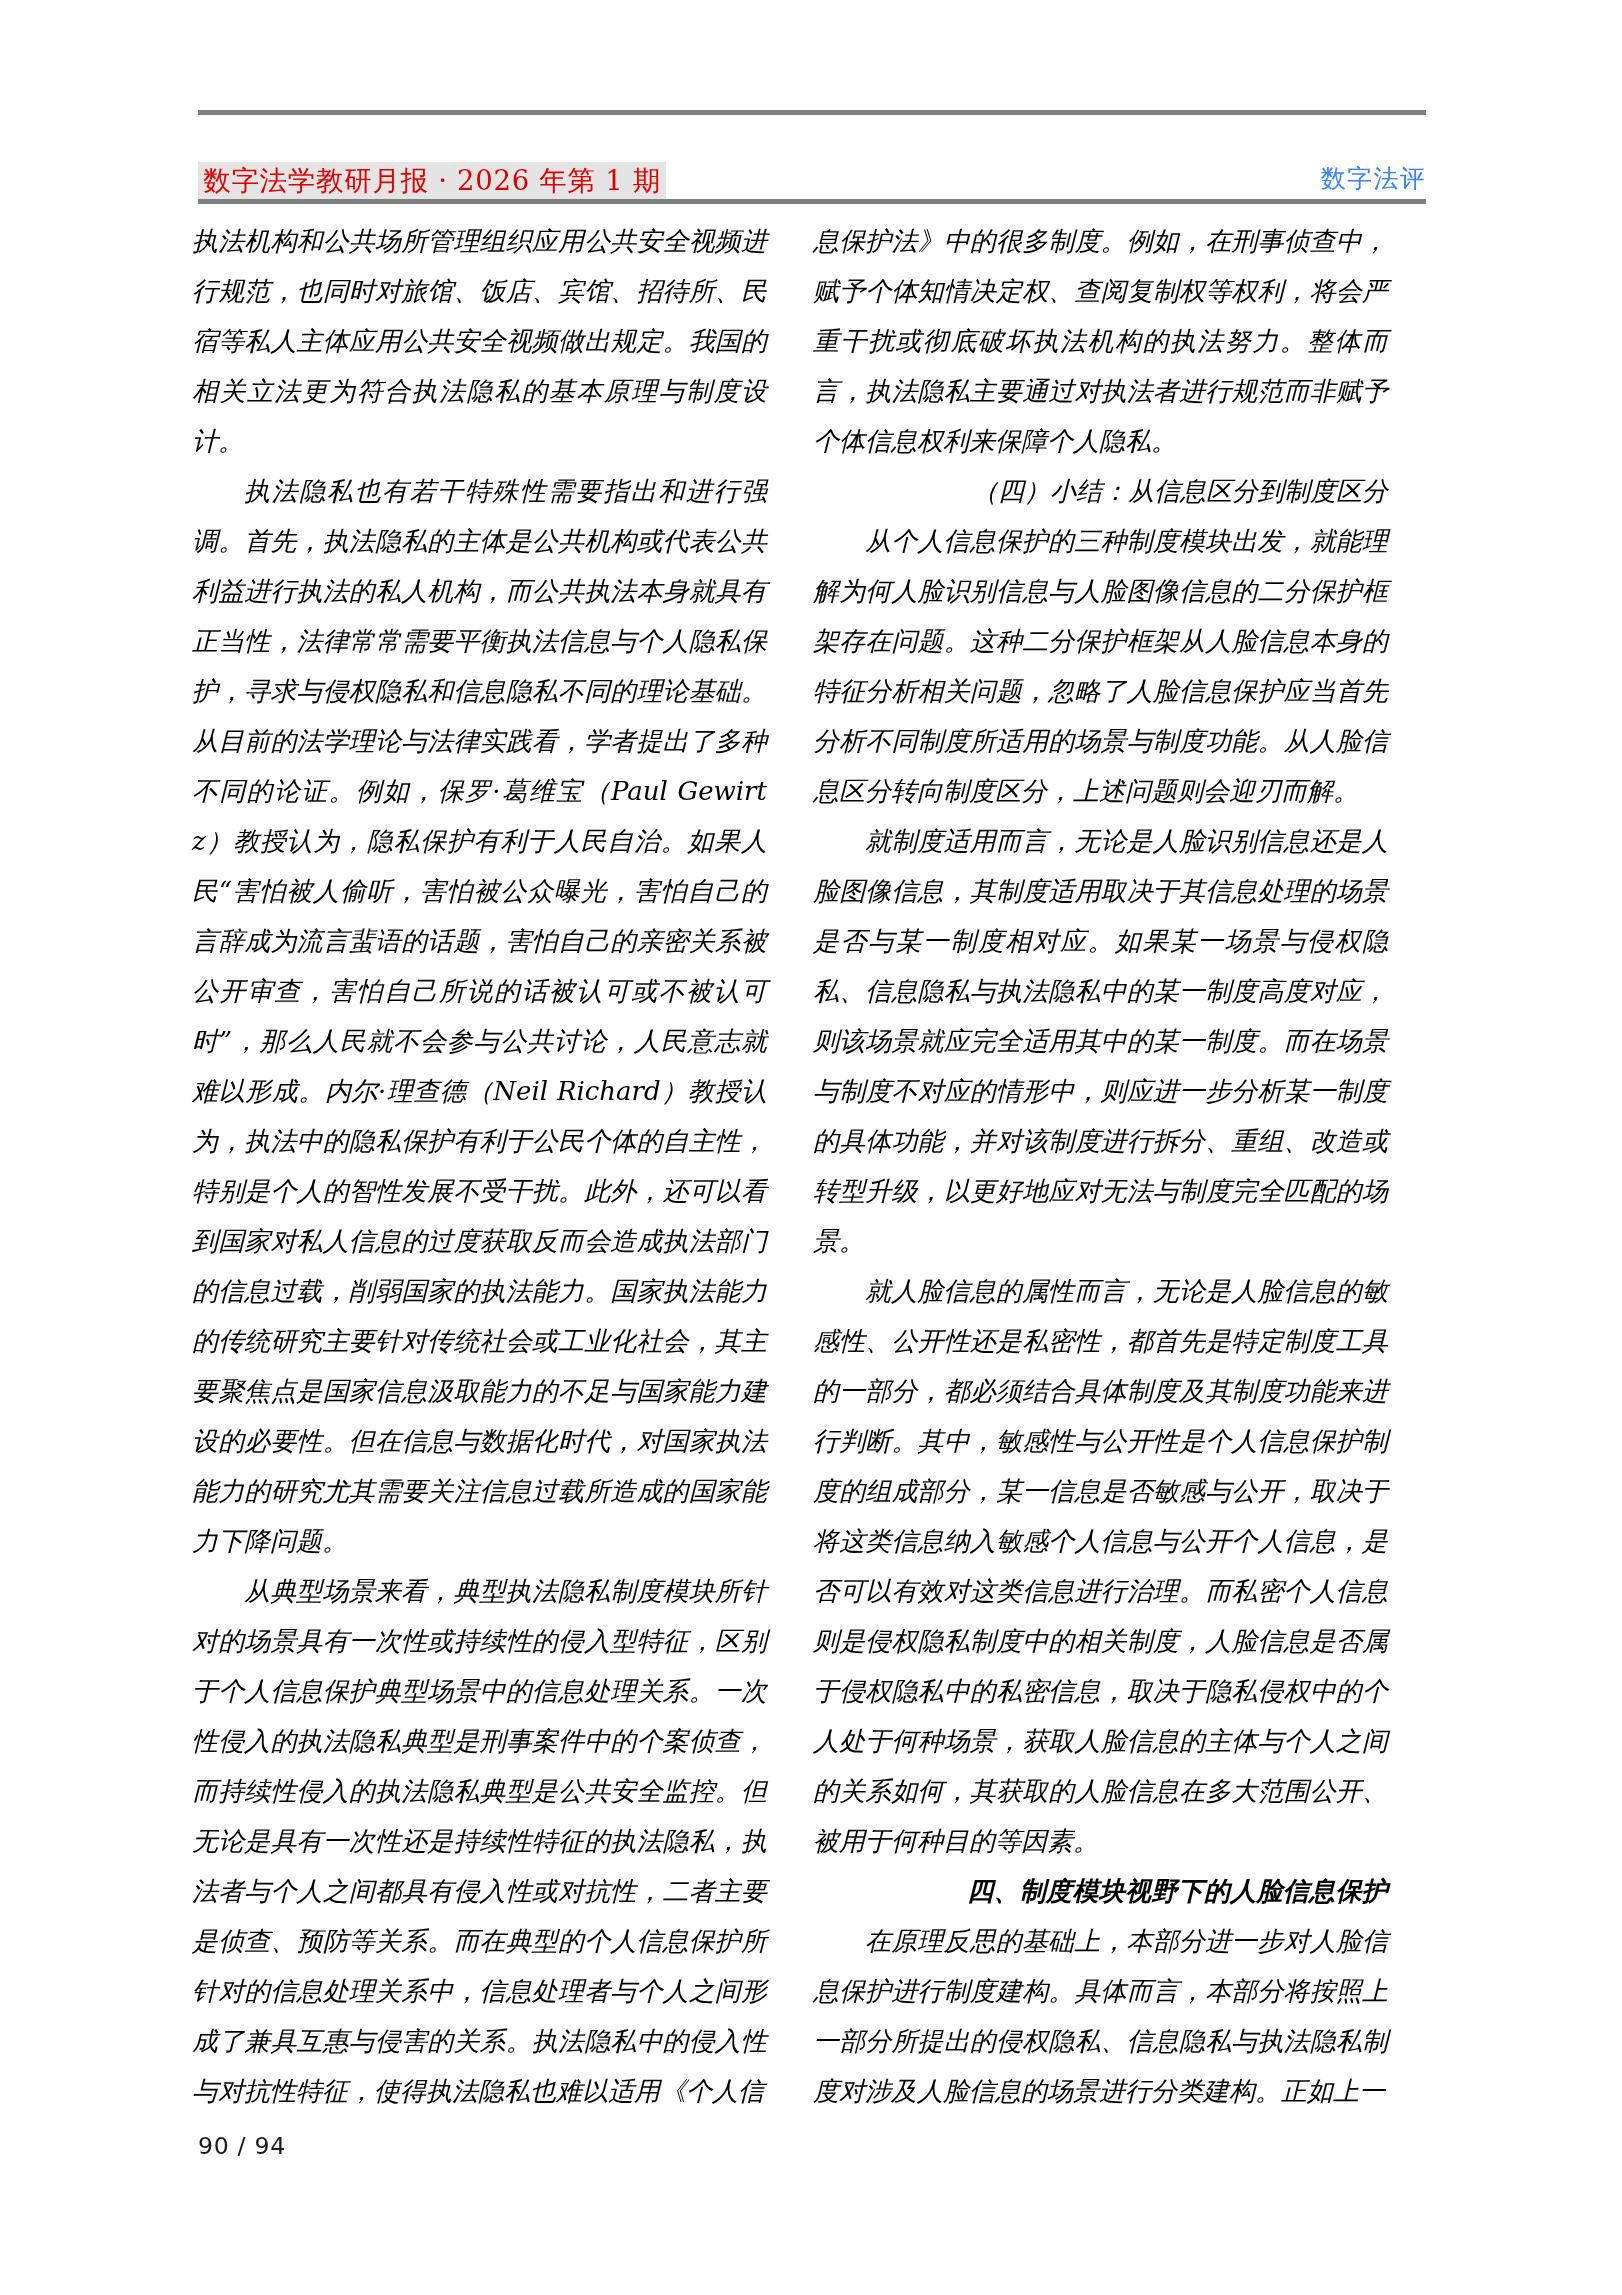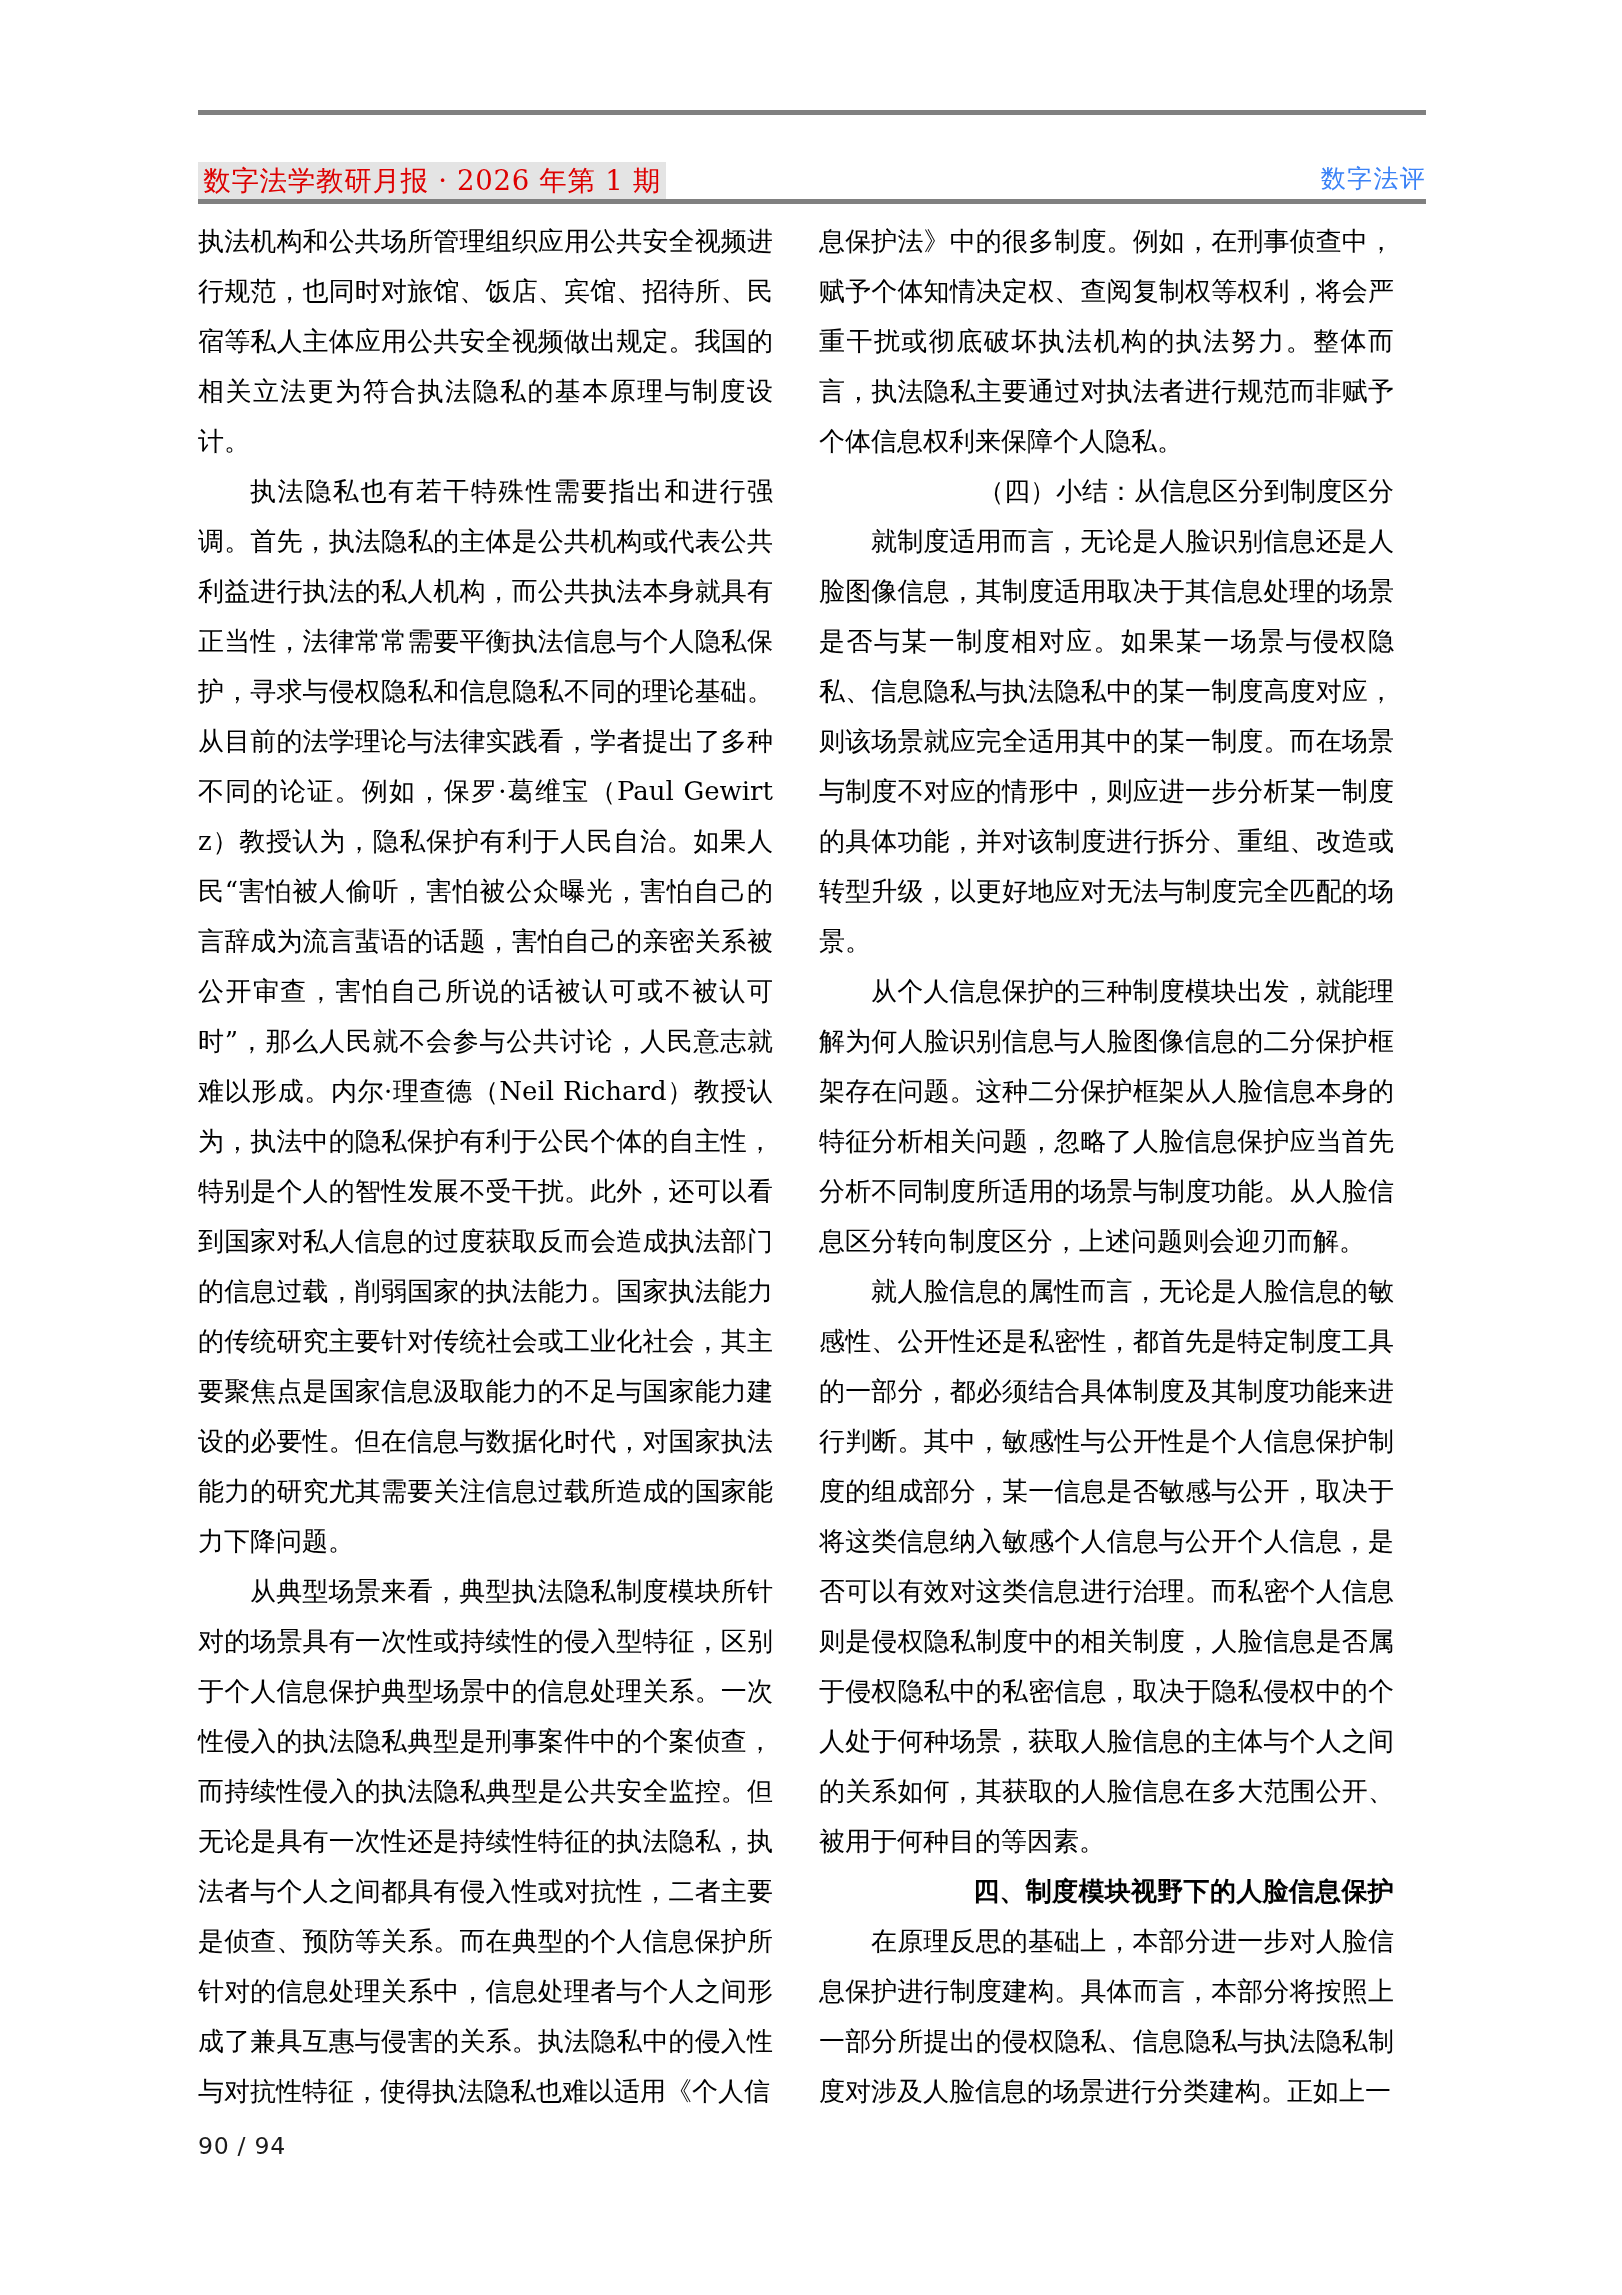--- a/index.html
+++ b/index.html
@@ -64,25 +64,26 @@
     font-size: 25px;
     color: #3b82f6;
     letter-spacing: 1.3px;
     padding-bottom: 4px;
     white-space: nowrap;
   }
 
   
   .columns {
     position: absolute;
-    left: 198px;
+    left: 192px;
     top: 216px;
     width: 1228px;
     display: flex;
     gap: 46px;
+    font-style: italic;
   }
   .col {
     width: 575px;
   }
 
   p.para {
     margin: 0;
     font-family: "DejaVu Serif", "Liberation Serif", serif;
     font-size: 26px;
     line-height: 50px;
@@ -148,22 +149,22 @@
 
     <div class="col">
       <p class="para noindent">执法机构和公共场所管理组织应用公共安全视频进行规范，也同时对旅馆、饭店、宾馆、招待所、民宿等私人主体应用公共安全视频做出规定。我国的相关立法更为符合执法隐私的基本原理与制度设计。</p>
       <p class="para">执法隐私也有若干特殊性需要指出和进行强调。首先，执法隐私的主体是公共机构或代表公共利益进行执法的私人机构，而公共执法本身就具有正当性，法律常常需要平衡执法信息与个人隐私保护，寻求与侵权隐私和信息隐私不同的理论基础。从目前的法学理论与法律实践看，学者提出了多种不同的论证。例如，保罗·葛维宝（Paul Gewirtz）教授认为，隐私保护有利于人民自治。如果人民“害怕被人偷听，害怕被公众曝光，害怕自己的言辞成为流言蜚语的话题，害怕自己的亲密关系被公开审查，害怕自己所说的话被认可或不被认可时”，那么人民就不会参与公共讨论，人民意志就难以形成。内尔·理查德（Neil Richard）教授认为，执法中的隐私保护有利于公民个体的自主性，特别是个人的智性发展不受干扰。此外，还可以看到国家对私人信息的过度获取反而会造成执法部门的信息过载，削弱国家的执法能力。国家执法能力的传统研究主要针对传统社会或工业化社会，其主要聚焦点是国家信息汲取能力的不足与国家能力建设的必要性。但在信息与数据化时代，对国家执法能力的研究尤其需要关注信息过载所造成的国家能力下降问题。</p>
       <p class="para">从典型场景来看，典型执法隐私制度模块所针对的场景具有一次性或持续性的侵入型特征，区别于个人信息保护典型场景中的信息处理关系。一次性侵入的执法隐私典型是刑事案件中的个案侦查，而持续性侵入的执法隐私典型是公共安全监控。但无论是具有一次性还是持续性特征的执法隐私，执法者与个人之间都具有侵入性或对抗性，二者主要是侦查、预防等关系。而在典型的个人信息保护所针对的信息处理关系中，信息处理者与个人之间形成了兼具互惠与侵害的关系。执法隐私中的侵入性与对抗性特征，使得执法隐私也难以适用《个人信</p>
     </div>
 
     <div class="col">
       <p class="para noindent">息保护法》中的很多制度。例如，在刑事侦查中，赋予个体知情决定权、查阅复制权等权利，将会严重干扰或彻底破坏执法机构的执法努力。整体而言，执法隐私主要通过对执法者进行规范而非赋予个体信息权利来保障个人隐私。</p>
       <p class="subhead">（四）小结：从信息区分到制度区分</p>
+      <p class="para">从个人信息保护的三种制度模块出发，就能理解为何人脸识别信息与人脸图像信息的二分保护框架存在问题。这种二分保护框架从人脸信息本身的特征分析相关问题，忽略了人脸信息保护应当首先分析不同制度所适用的场景与制度功能。从人脸信息区分转向制度区分，上述问题则会迎刃而解。</p>
       <p class="para">就制度适用而言，无论是人脸识别信息还是人脸图像信息，其制度适用取决于其信息处理的场景是否与某一制度相对应。如果某一场景与侵权隐私、信息隐私与执法隐私中的某一制度高度对应，则该场景就应完全适用其中的某一制度。而在场景与制度不对应的情形中，则应进一步分析某一制度的具体功能，并对该制度进行拆分、重组、改造或转型升级，以更好地应对无法与制度完全匹配的场景。</p>
-      <p class="para">从个人信息保护的三种制度模块出发，就能理解为何人脸识别信息与人脸图像信息的二分保护框架存在问题。这种二分保护框架从人脸信息本身的特征分析相关问题，忽略了人脸信息保护应当首先分析不同制度所适用的场景与制度功能。从人脸信息区分转向制度区分，上述问题则会迎刃而解。</p>
       <p class="para">就人脸信息的属性而言，无论是人脸信息的敏感性、公开性还是私密性，都首先是特定制度工具的一部分，都必须结合具体制度及其制度功能来进行判断。其中，敏感性与公开性是个人信息保护制度的组成部分，某一信息是否敏感与公开，取决于将这类信息纳入敏感个人信息与公开个人信息，是否可以有效对这类信息进行治理。而私密个人信息则是侵权隐私制度中的相关制度，人脸信息是否属于侵权隐私中的私密信息，取决于隐私侵权中的个人处于何种场景，获取人脸信息的主体与个人之间的关系如何，其获取的人脸信息在多大范围公开、被用于何种目的等因素。</p>
       <p class="section-head">四、制度模块视野下的人脸信息保护</p>
       <p class="para">在原理反思的基础上，本部分进一步对人脸信息保护进行制度建构。具体而言，本部分将按照上一部分所提出的侵权隐私、信息隐私与执法隐私制度对涉及人脸信息的场景进行分类建构。正如上一</p>
     </div>
 
   </div>
 
   <div class="footer">
     <span class="page-number">90 / 94</span>
   </div>

